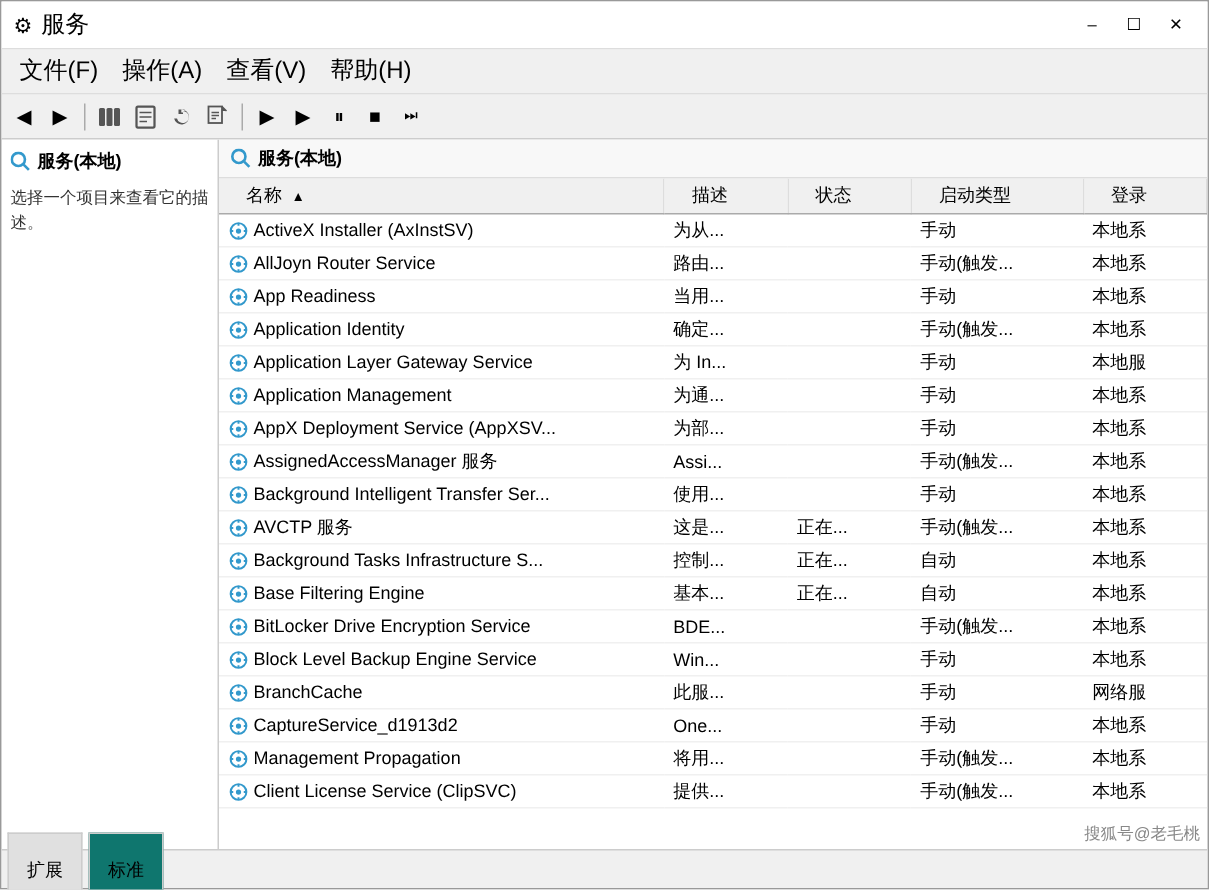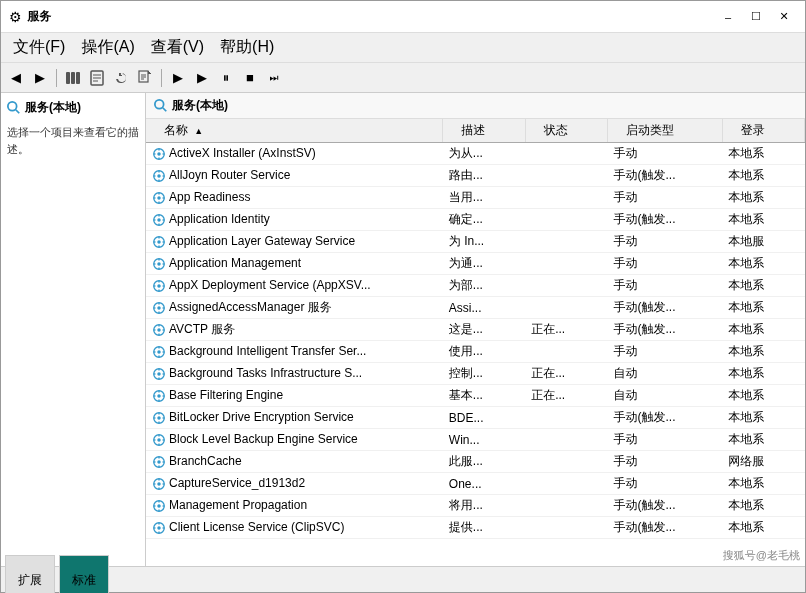--- a/index.html
+++ b/index.html
@@ -27,22 +27,22 @@
       justify-content: space-between;
       border-bottom: 1px solid #ddd;
       height: 32px;
     }
     .title-bar-left {
       display: flex;
       align-items: center;
       gap: 6px;
     }
     .title-text {
-      font-size: 12px;
-      font-weight: bold;
+      font-size: 16px;
+      font-weight: normal;
     }
     .window-controls {
       display: flex;
       gap: 2px;
     }
     .win-btn {
       width: 26px;
       height: 20px;
       border: none;
       background: transparent;
@@ -422,38 +422,38 @@
     <td>本地系</td>
   </tr>
               <tr>
     <td style="max-width:220px;"><svg width="14" height="14" viewBox="0 0 16 16" style="vertical-align:middle;margin-right:3px;">
     <circle cx="8" cy="8" r="6" fill="none" stroke="#3399cc" stroke-width="1.5"></circle>
     <circle cx="8" cy="8" r="2" fill="#3399cc"></circle>
     <line x1="8" y1="2" x2="8" y2="4" stroke="#3399cc" stroke-width="1.5"></line>
     <line x1="8" y1="12" x2="8" y2="14" stroke="#3399cc" stroke-width="1.5"></line>
     <line x1="2" y1="8" x2="4" y2="8" stroke="#3399cc" stroke-width="1.5"></line>
     <line x1="12" y1="8" x2="14" y2="8" stroke="#3399cc" stroke-width="1.5"></line>
+  </svg><span>Background Intelligent Transfer Ser...</span></td>
+    <td>使用...</td>
+    <td></td>
+    <td>手动</td>
+    <td>本地系</td>
+  </tr>
+              <tr>
+    <td style="max-width:220px;"><svg width="14" height="14" viewBox="0 0 16 16" style="vertical-align:middle;margin-right:3px;">
+    <circle cx="8" cy="8" r="6" fill="none" stroke="#3399cc" stroke-width="1.5"></circle>
+    <circle cx="8" cy="8" r="2" fill="#3399cc"></circle>
+    <line x1="8" y1="2" x2="8" y2="4" stroke="#3399cc" stroke-width="1.5"></line>
+    <line x1="8" y1="12" x2="8" y2="14" stroke="#3399cc" stroke-width="1.5"></line>
+    <line x1="2" y1="8" x2="4" y2="8" stroke="#3399cc" stroke-width="1.5"></line>
+    <line x1="12" y1="8" x2="14" y2="8" stroke="#3399cc" stroke-width="1.5"></line>
   </svg><span>AVCTP 服务</span></td>
     <td>这是...</td>
     <td>正在...</td>
     <td>手动(触发...</td>
-    <td>本地系</td>
-  </tr>
-              <tr>
-    <td style="max-width:220px;"><svg width="14" height="14" viewBox="0 0 16 16" style="vertical-align:middle;margin-right:3px;">
-    <circle cx="8" cy="8" r="6" fill="none" stroke="#3399cc" stroke-width="1.5"></circle>
-    <circle cx="8" cy="8" r="2" fill="#3399cc"></circle>
-    <line x1="8" y1="2" x2="8" y2="4" stroke="#3399cc" stroke-width="1.5"></line>
-    <line x1="8" y1="12" x2="8" y2="14" stroke="#3399cc" stroke-width="1.5"></line>
-    <line x1="2" y1="8" x2="4" y2="8" stroke="#3399cc" stroke-width="1.5"></line>
-    <line x1="12" y1="8" x2="14" y2="8" stroke="#3399cc" stroke-width="1.5"></line>
-  </svg><span>Background Intelligent Transfer Ser...</span></td>
-    <td>使用...</td>
-    <td></td>
-    <td>手动</td>
     <td>本地系</td>
   </tr>
               <tr>
     <td style="max-width:220px;"><svg width="14" height="14" viewBox="0 0 16 16" style="vertical-align:middle;margin-right:3px;">
     <circle cx="8" cy="8" r="6" fill="none" stroke="#3399cc" stroke-width="1.5"></circle>
     <circle cx="8" cy="8" r="2" fill="#3399cc"></circle>
     <line x1="8" y1="2" x2="8" y2="4" stroke="#3399cc" stroke-width="1.5"></line>
     <line x1="8" y1="12" x2="8" y2="14" stroke="#3399cc" stroke-width="1.5"></line>
     <line x1="2" y1="8" x2="4" y2="8" stroke="#3399cc" stroke-width="1.5"></line>
     <line x1="12" y1="8" x2="14" y2="8" stroke="#3399cc" stroke-width="1.5"></line>

